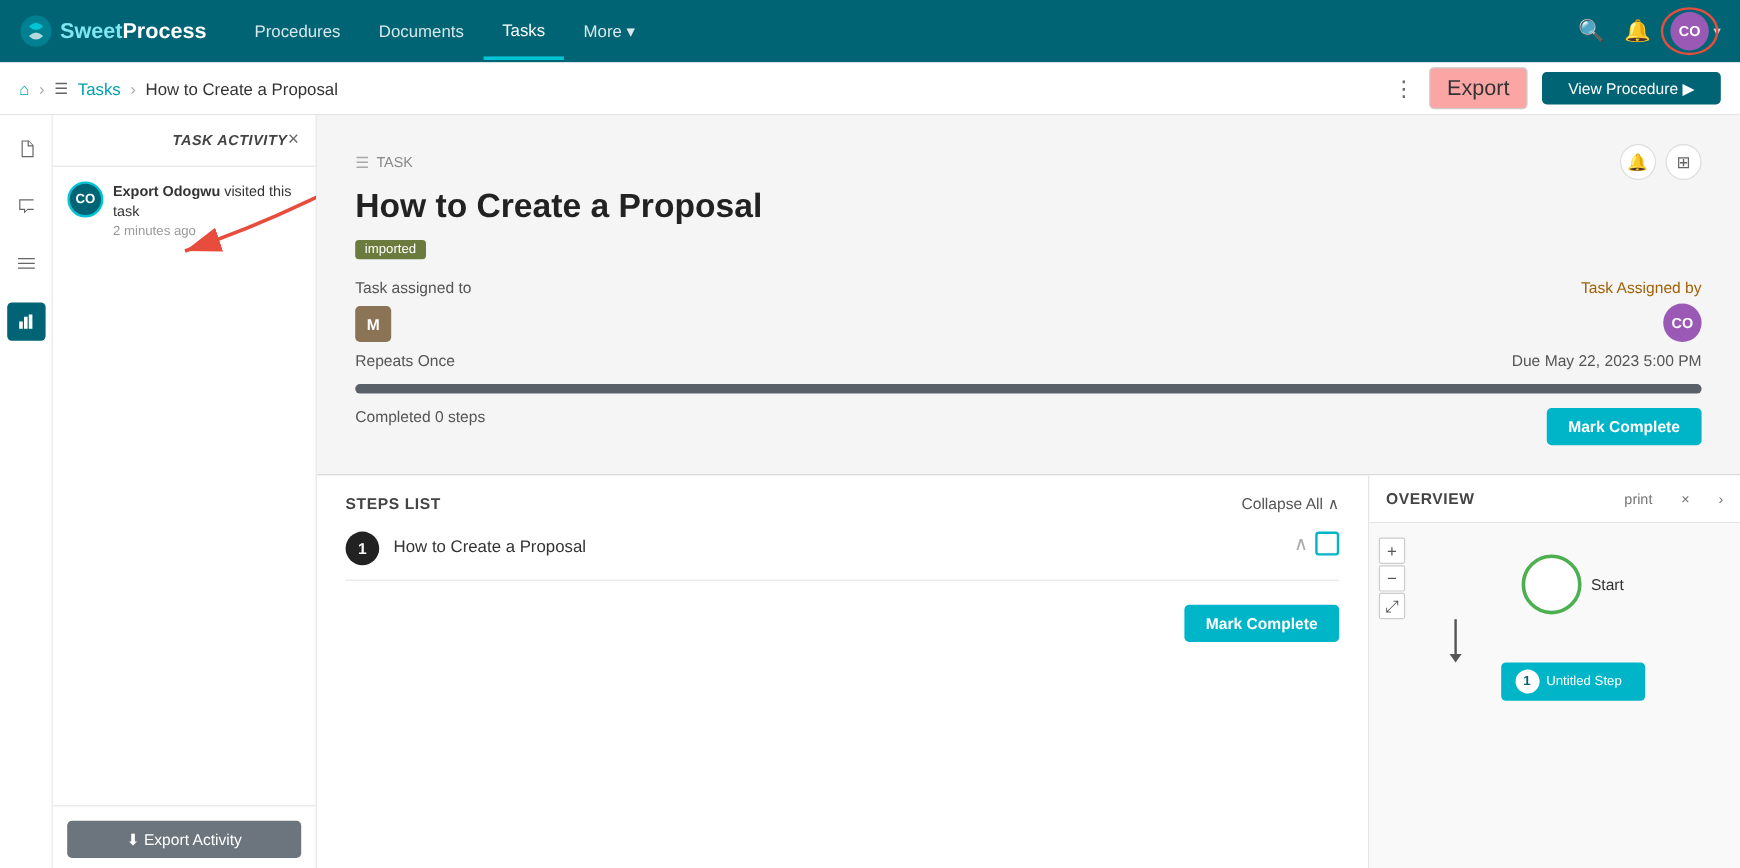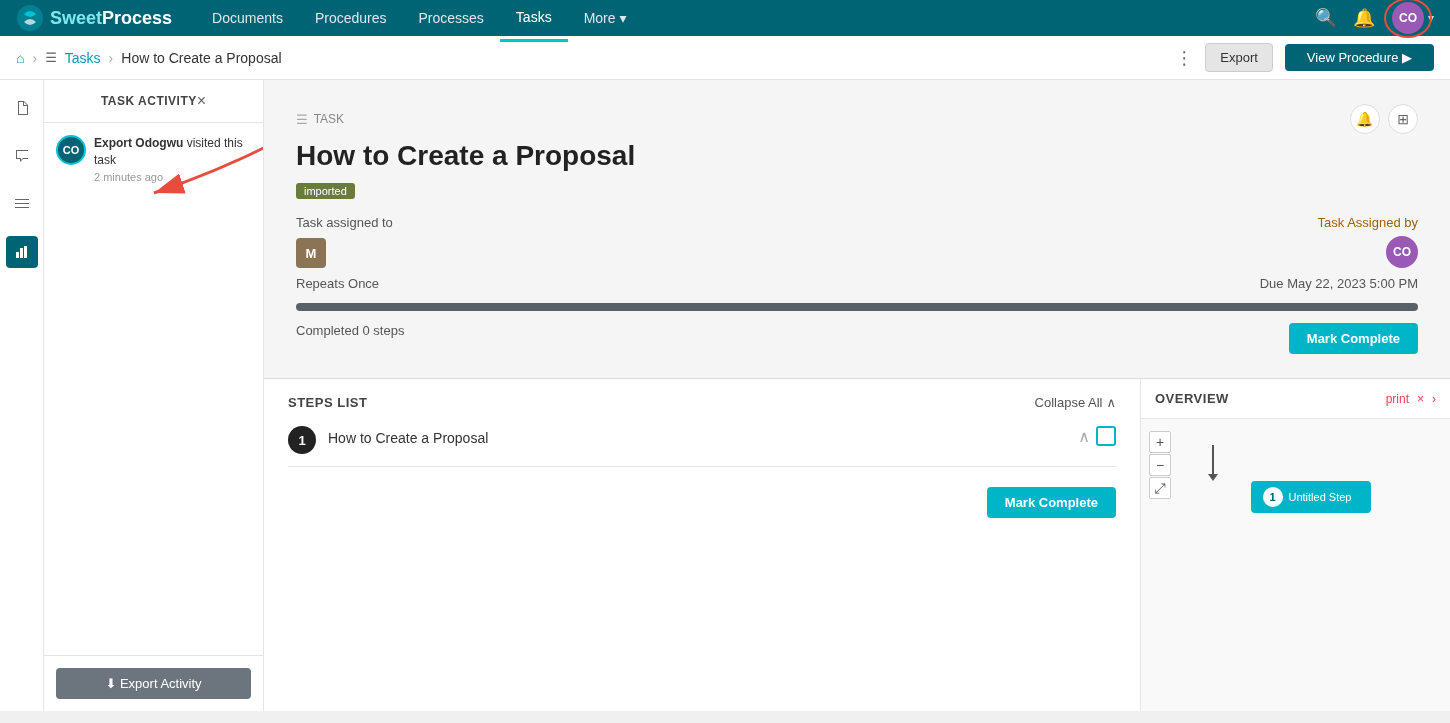--- a/index.html
+++ b/index.html
@@ -1,21 +1,21 @@
 <!DOCTYPE html>
 <html><head>
   <meta charset="utf-8">
   <style>
     * { box-sizing: border-box; margin: 0; padding: 0; }
     body { font-family: -apple-system, BlinkMacSystemFont, 'Segoe UI', Arial, sans-serif; font-size: 14px; background: #f0f0f0; }
 
     
     .topnav {
       background: #006475;
-      height: 36px;
+      height: 52px;
       display: flex;
       align-items: center;
       padding: 0 16px;
       color: white;
       gap: 0;
       justify-content: flex-end;
     }
     .logo-area {
       display: flex;
       align-items: center;
@@ -98,25 +98,25 @@
     }
     .breadcrumb a { color: #00a0b0; text-decoration: none; }
     .breadcrumb-sep { color: #aaa; }
     .breadcrumb-current { font-weight: 500; color: #333; }
     .breadcrumb-actions {
       display: flex;
       align-items: center;
       gap: 12px;
     }
     .btn-export {
-      background: #e5e5e5;
+      background: #fca5a5;
       border: 1px solid #ccc;
       border-radius: 4px;
       padding: 6px 14px;
-      font-size: 13px;
+      font-size: 18px;
       cursor: pointer;
       color: #333;
     }
     .btn-view-procedure {
       background: #006475;
       color: white;
       border: none;
       border-radius: 4px;
       padding: 6px 22px;
       font-size: 13px;
@@ -164,23 +164,24 @@
     .task-activity-panel {
       width: 220px;
       background: white;
       border-right: 1px solid #e5e5e5;
       display: flex;
       flex-direction: column;
     }
     .panel-header {
       display: flex;
       align-items: center;
-      justify-content: center;
+      justify-content: flex-end;
       padding: 12px 14px;
       border-bottom: 1px solid #e5e5e5;
+      font-style: italic;
     }
     .panel-title {
       font-size: 12px;
       font-weight: 700;
       color: #444;
       letter-spacing: 0.5px;
       text-transform: uppercase;
     }
     .panel-close {
       cursor: pointer;
@@ -508,23 +509,23 @@
     .overview-title {
       font-size: 13px;
       font-weight: 700;
       color: #444;
       letter-spacing: 0.5px;
       text-transform: uppercase;
     }
     .overview-actions {
       display: flex;
       align-items: center;
-      gap: 8px;
+      gap: 24px;
       font-size: 12px;
-      color: #ef4444;
+      color: #737373;
     }
     .overview-actions span { cursor: pointer; }
     .overview-content {
       flex: 1;
       padding: 16px;
       position: relative;
       background: #f9f9f9;
       overflow: hidden;
     }
 
@@ -632,23 +633,22 @@
     <svg class="logo-icon" viewBox="0 0 28 28" fill="none" xmlns="http://www.w3.org/2000/svg">
       <circle cx="14" cy="14" r="13" fill="#00c4d4" opacity="0.3"></circle>
       <path d="M8 10 Q14 4 20 10 Q14 16 8 10Z" fill="#00c4d4"></path>
       <path d="M8 18 Q14 12 20 18 Q14 24 8 18Z" fill="white" opacity="0.7"></path>
     </svg>
     <span class="logo-text">
       <span>Sweet</span><span style="color:white">Process</span>
     </span>
   </div>
   <div class="nav-links">
+    <a class="nav-link">Procedures</a>
     <a class="nav-link">Documents</a>
-    <a class="nav-link">Procedures</a>
-    <a class="nav-link">Processes</a>
     <a class="nav-link active">Tasks</a>
     <a class="nav-link">More ▾</a>
   </div>
   <div class="nav-right">
     <button class="nav-icon-btn">🔍</button>
     <button class="nav-icon-btn">🔔</button>
     <div class="dropdown-area">
       <div class="avatar-oval-wrapper">
         <div class="avatar-circle">
           <span>CO</span>
@@ -822,20 +822,24 @@
         </div>
         <div class="overview-content">
 
           <div style="position:absolute;left:8px;top:12px;display:flex;flex-direction:column;gap:1px;z-index:5;">
             <button class="zoom-btn">+</button>
             <button class="zoom-btn">−</button>
             <button class="zoom-btn">⤢</button>
           </div>
 
           <div class="flowchart" style="padding-left:30px;">
+            <div class="flow-start-row">
+              <div class="flow-node-start"></div>
+              <span class="flow-start-label">Start</span>
+            </div>
             <div class="flow-arrow-down" style="margin-left:25px;margin-bottom:6px;"></div>
             <div class="flow-step-node">
               <div class="flow-step-number">1</div>
               <span class="flow-step-label">Untitled Step</span>
             </div>
           </div>
         </div>
       </div>
 
     </div>

